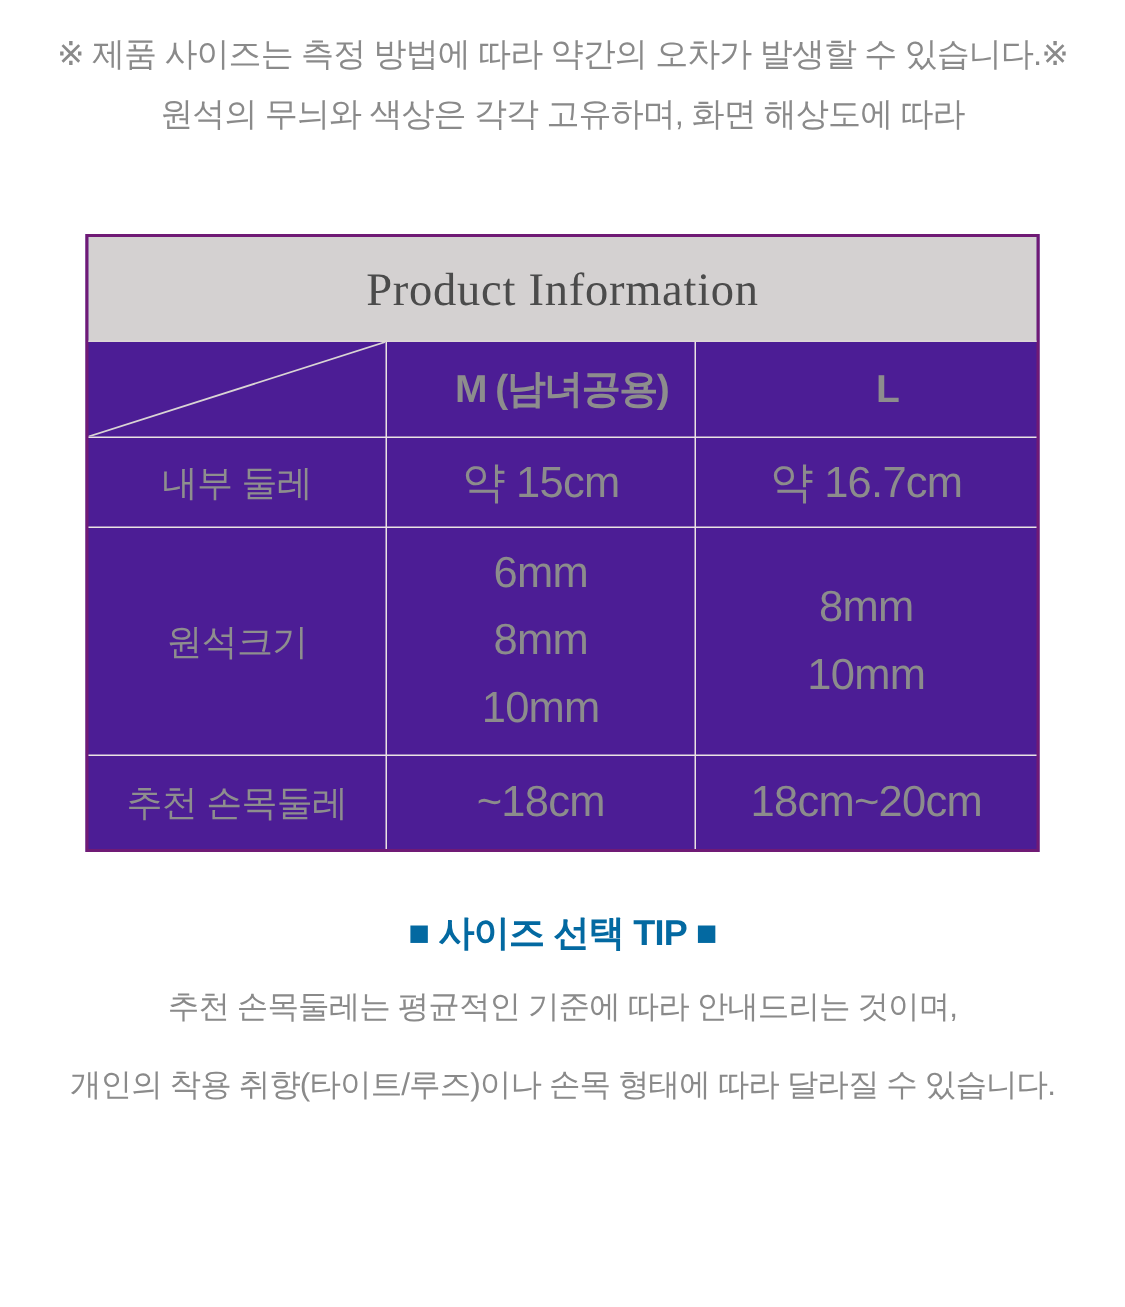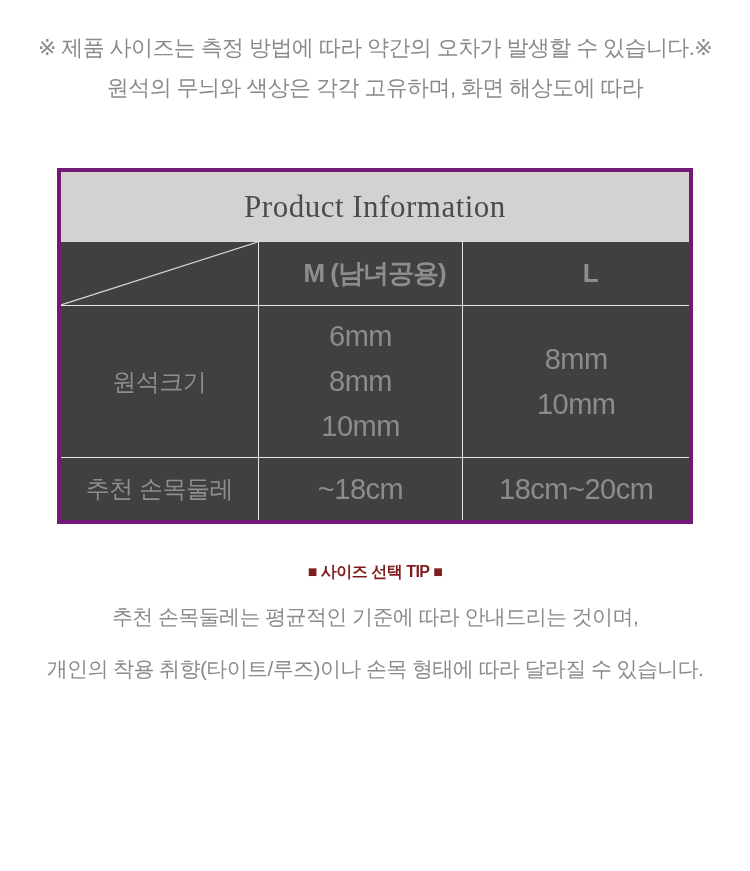--- a/index.html
+++ b/index.html
@@ -12,38 +12,37 @@
     height: 871px;
     overflow: hidden;
     font-family: "Liberation Sans", "DejaVu Sans", sans-serif;
     -webkit-font-smoothing: antialiased;
   }
 
   
   .notice {
     padding-top: 16px;
     text-align: center;
-    margin-top: 12px;
   }
   .notice p {
     margin: 0;
     font-size: 22px;
     line-height: 40px;
     letter-spacing: -0.6px;
     color: #8a8a8a;
     font-weight: 500;
   }
 
   
   .table-wrap {
     width: 636px;
     margin: 60px auto 0 auto;
-    border: 4px solid #701a75;
+    border: 2px solid #701a75;
     box-sizing: border-box;
-    background: #404040;
+    background: #4c1d95;
   }
   table.product {
     width: 100%;
     border-collapse: collapse;
     table-layout: fixed;
   }
   table.product col.c1 { width: 31.4%; }
   table.product col.c2 { width: 32.6%; }
   table.product col.c3 { width: 36.0%; }
 
@@ -108,24 +107,24 @@
   }
   tr.r-wrist td { height: 62px; }
 
   
   .tip {
     margin-top: 38px;
     text-align: center;
   }
   .tip .tip-title {
     margin: 0 0 10px 0;
-    font-size: 16px;
+    font-size: 24px;
     font-weight: 600;
     letter-spacing: -0.5px;
-    color: #7f1d1d;
+    color: #0369a1;
   }
   .tip p.tip-line {
     margin: 16px;
     font-size: 21px;
     line-height: 36px;
     letter-spacing: -0.6px;
     color: #8a8a8a;
     font-weight: 500;
   }
 </style>
@@ -154,20 +153,25 @@
         <td class="diag">
           <svg viewBox="0 0 100 100" preserveAspectRatio="none">
             <line x1="0" y1="100" x2="100" y2="0" stroke="#d9d4d4" stroke-width="1.2" vector-effect="non-scaling-stroke"></line>
           </svg>
         </td>
         <th class="col-head">M (남녀공용)</th>
         <th class="col-head">L</th>
       </tr>
 
 
+      <tr class="r-small">
+        <td class="label">내부 둘레</td>
+        <td class="value">약 15cm</td>
+        <td class="value">약 16.7cm</td>
+      </tr>
 
 
       <tr class="r-stone">
         <td class="label">원석크기</td>
         <td class="value">6mm
 8mm
 10mm</td>
         <td class="value">8mm
 10mm</td>
       </tr>

